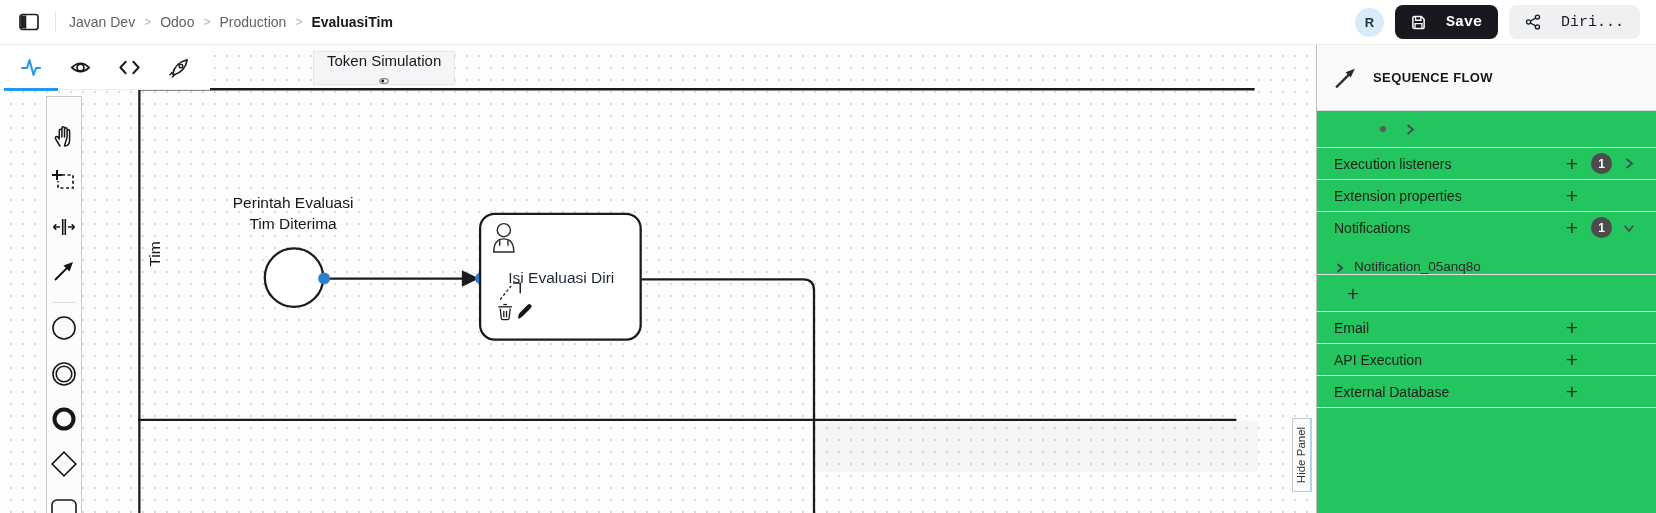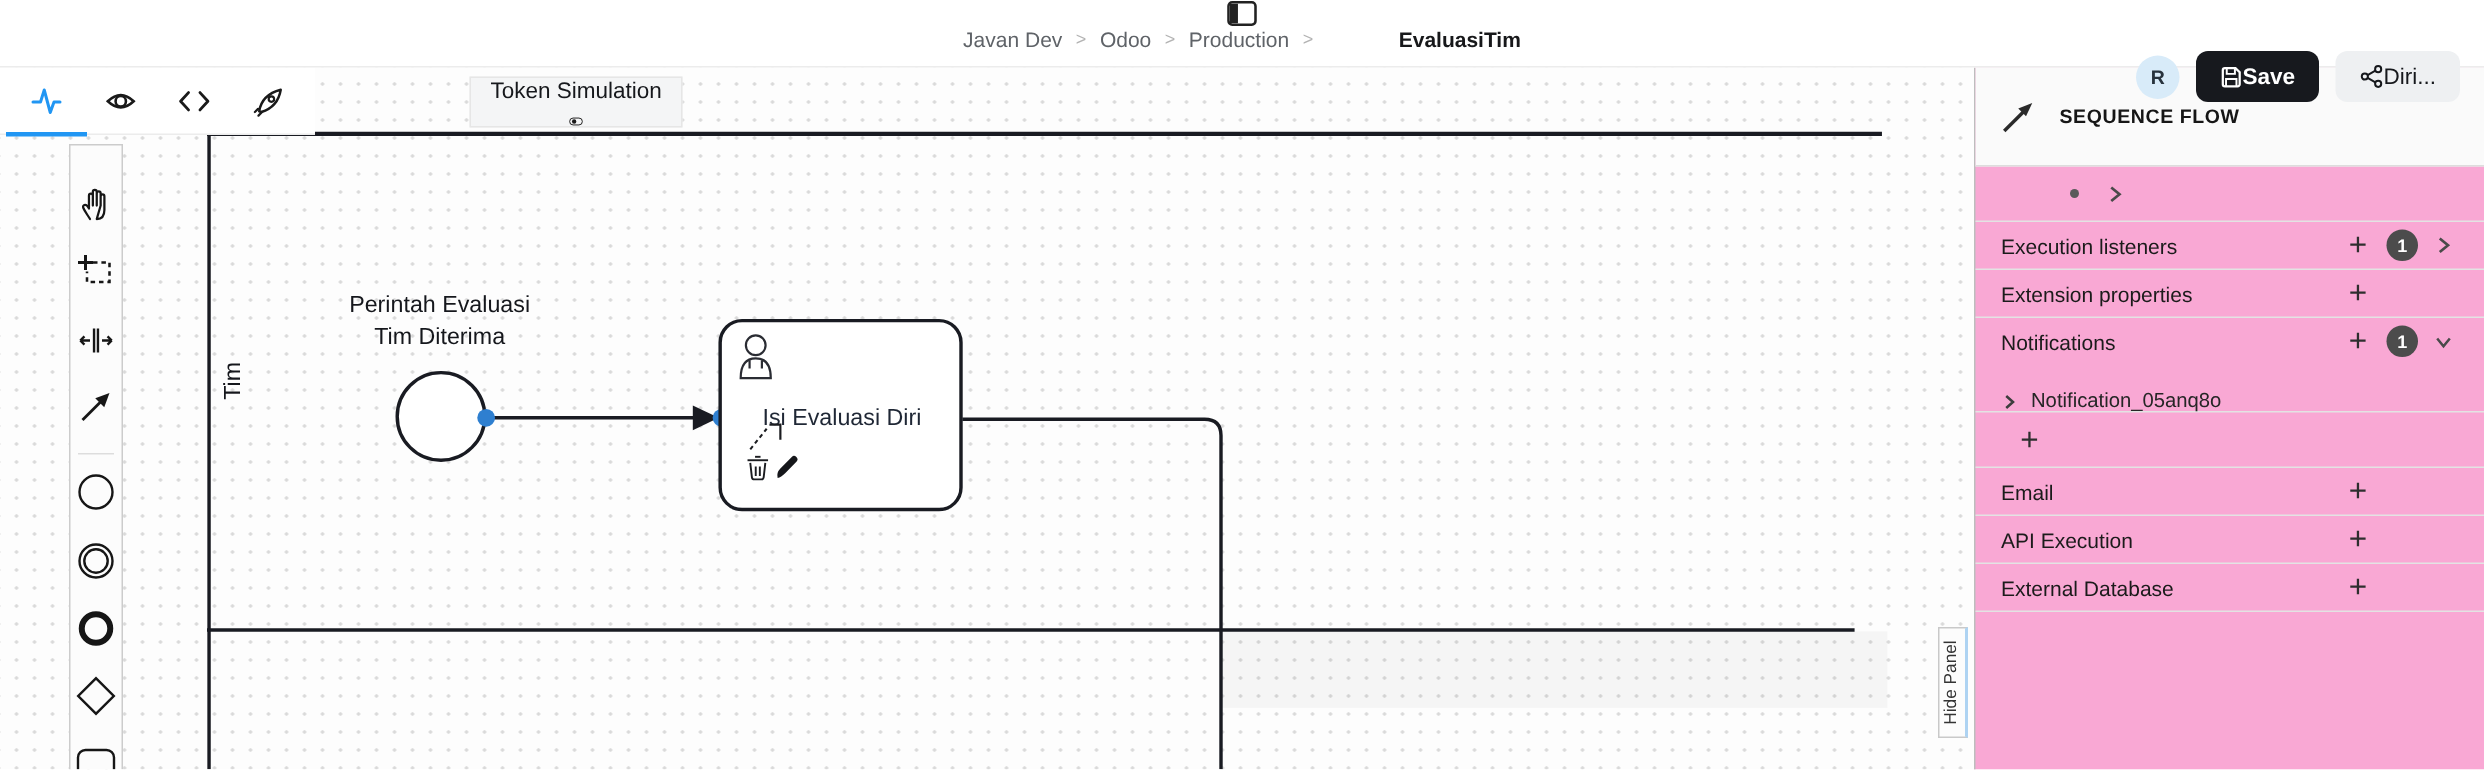--- a/index.html
+++ b/index.html
@@ -2,33 +2,33 @@
 <html><head>
 <meta charset="utf-8">
 <style>
   html,body{margin:0;padding:0;background:#fff;}
   #page{position:relative;width:1656px;height:513px;overflow:hidden;
         font-family:"Liberation Sans","DejaVu Sans",sans-serif;color:#1c1c1c;}
 
   
   #topbar{position:absolute;left:0;top:0;width:1656px;height:45px;background:#fff;
           border-bottom:1px solid #ececec;display:flex;align-items:center;
-          padding:0 16px;box-sizing:border-box;z-index:6;flex-direction:column;}
+          padding:0 16px;box-sizing:border-box;z-index:6;}
   .tb-toggle{width:26px;height:26px;display:flex;align-items:center;justify-content:center;
              border-radius:5px;cursor:pointer;}
   .tb-sep{width:1px;height:20px;background:#e4e4e4;margin:0 13px;}
   .crumbs{display:flex;align-items:center;gap:9px;font-size:14px;}
   .crumb{color:#5f6368;cursor:pointer;}
   .crumb-sep{color:#b3b3b3;font-size:12px;}
-  .crumb-cur{color:#17181a;font-weight:700;margin-left:48px;}
+  .crumb-cur{color:#17181a;font-weight:700;}
   .tb-right{margin-left:auto;display:flex;align-items:center;gap:11px;}
   .avatar{width:29px;height:29px;border-radius:50%;background:#d8ebf9;color:#27323d;
           font-size:13px;font-weight:600;display:flex;align-items:center;justify-content:center;}
-  .btn{height:34px;border-radius:8px;display:flex;align-items:center;gap:0;
-       padding:0 16px;font-size:15px;cursor:pointer;box-sizing:border-box;}
+  .btn{height:34px;border-radius:8px;display:flex;align-items:center;gap:20px;
+       padding:0 16px;font-size:15px;cursor:pointer;box-sizing:border-box;font-family:Liberation Mono, monospace;}
   .btn-save{background:#17191e;color:#fff;font-weight:700;}
   .btn-share{background:#eef0f2;color:#16181c;font-weight:400;}
 
   
   #canvas{position:absolute;left:0;top:45px;width:1316px;height:468px;background:#fdfdfd;
           background-image:radial-gradient(circle,#d9d9d9 1px,rgba(0,0,0,0) 1.2px);
           background-size:12px 12px;background-position:5px 5px;overflow:hidden;}
   #diagram{position:absolute;left:0;top:0;}
 
   
@@ -54,21 +54,21 @@
 
   
   #hidetab{position:absolute;left:1292px;top:373px;width:20px;height:74px;background:#fcfcfc;
            border:1px solid #c9c9c9;border-right:2px solid #aed3f2;box-sizing:border-box;
            cursor:pointer;}
   #hidetab span{position:absolute;left:-28px;top:27px;width:72px;height:18px;
            transform:rotate(-90deg);font-size:11.5px;color:#333;text-align:center;
            line-height:18px;white-space:nowrap;}
 
   
-  #panel{position:absolute;left:1316px;top:45px;width:340px;height:468px;background:#f9a8d4;
+  #panel{position:absolute;left:1316px;top:45px;width:340px;height:468px;background:#22c55e;
          border-left:1px solid #bdbdbd;box-sizing:border-box;}
   #panel-header{height:65px;background:#fafafa;border-bottom:1px solid #ddd;
                 display:flex;align-items:center;gap:14px;padding:0 0 0 15px;}
   #panel-title{font-size:13px;font-weight:700;letter-spacing:.4px;color:#161616;}
   .prow{display:flex;align-items:center;height:31px;padding:0 20px 0 17px;
         border-bottom:1px solid #e3e3e3;cursor:pointer;}
   .prow.tall{height:36px;}
   .prow.nobord{border-bottom:none;}
   .plabel{flex:1;font-size:14px;color:#1b1b1b;}
   .slot{width:18px;display:flex;align-items:center;justify-content:center;margin-left:10px;}

